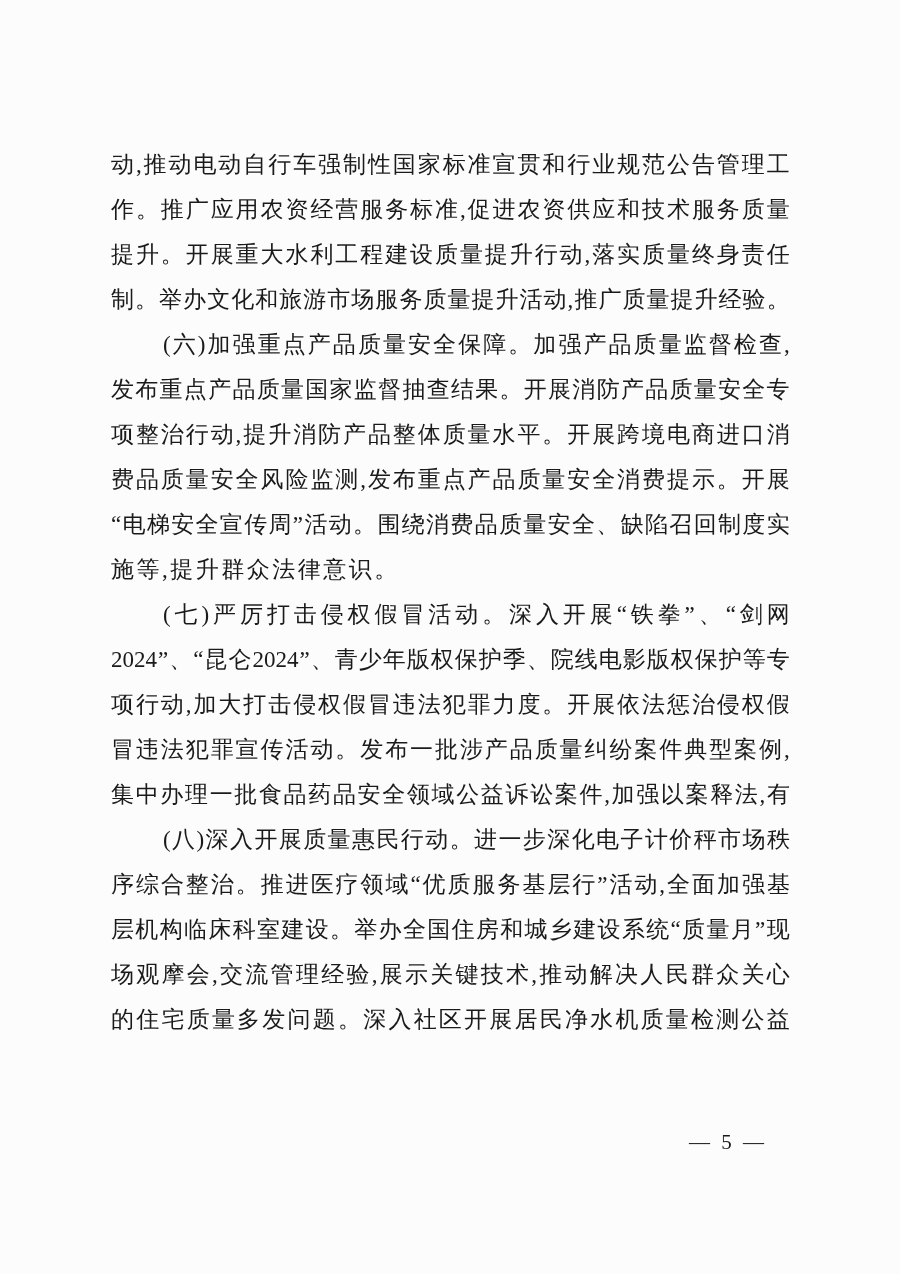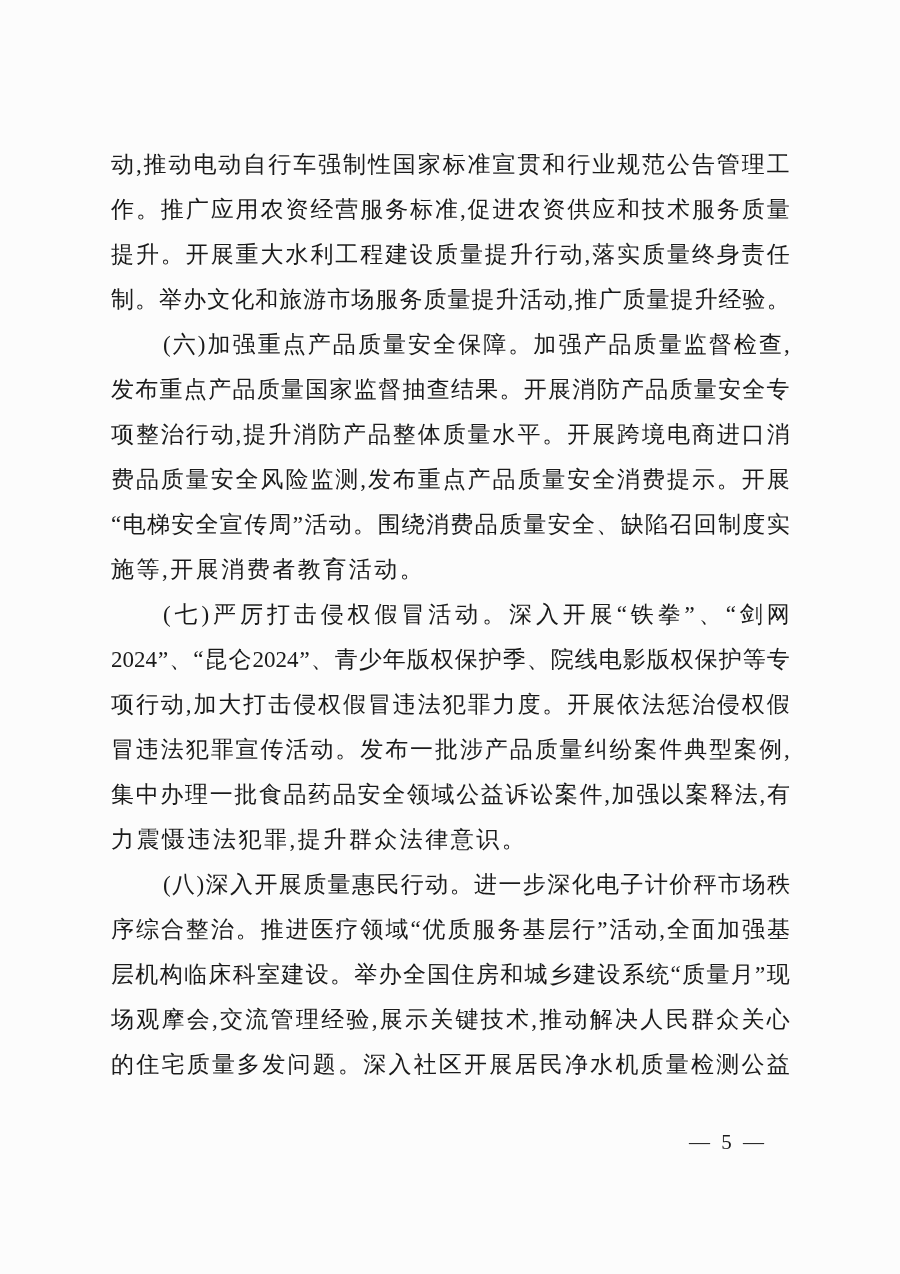--- a/index.html
+++ b/index.html
@@ -325,21 +325,21 @@
         <span>全</span>
         <span>、</span>
         <span>缺</span>
         <span>陷</span>
         <span>召</span>
         <span>回</span>
         <span>制</span>
         <span>度</span>
         <span>实</span>
       </div>
-      <div class="line">施等,开展消费者教育活动。</div>
+      <div class="line">施等,提升群众法律意识。</div>
       <div class="line j ind">
         <span>(</span>
         <span>七</span>
         <span>)</span>
         <span>严</span>
         <span>厉</span>
         <span>打</span>
         <span>击</span>
         <span>侵</span>
         <span>权</span>
@@ -475,21 +475,20 @@
         <span>,</span>
         <span>加</span>
         <span>强</span>
         <span>以</span>
         <span>案</span>
         <span>释</span>
         <span>法</span>
         <span>,</span>
         <span>有</span>
       </div>
-      <div class="line">力震慑违法犯罪,提升群众法律意识。</div>
       <div class="line j ind">
         <span>(</span>
         <span>八</span>
         <span>)</span>
         <span>深</span>
         <span>入</span>
         <span>开</span>
         <span>展</span>
         <span>质</span>
         <span>量</span>

